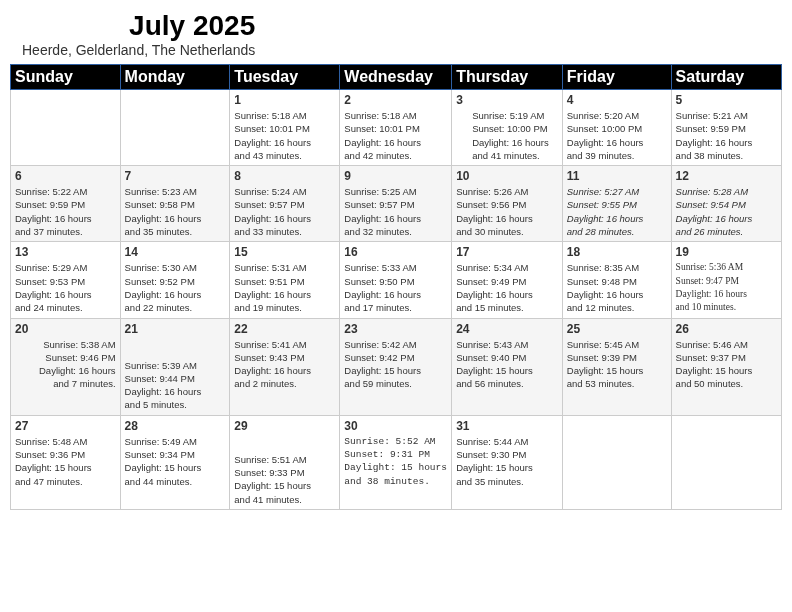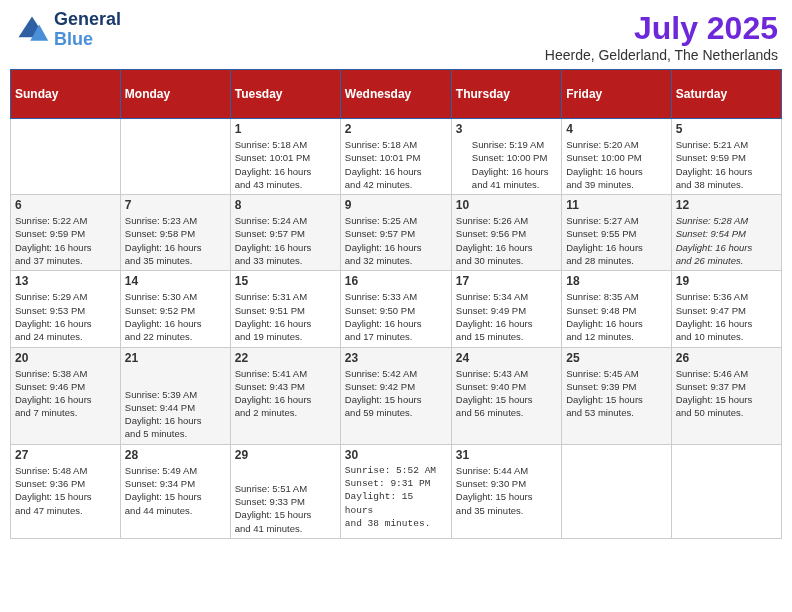--- a/index.html
+++ b/index.html
@@ -29,40 +29,40 @@
       line-height: 1.1;
     }
     .logo-icon {
       width: 36px;
       height: 36px;
     }
     .title-block {
       text-align: right;
     }
     .month-title {
-      font-size: 32px;
+      font-size: 28px;
       font-weight: bold;
-      color: #6d28d9;
+      color: #000000;
     }
     .location {
       font-size: 14px;
       color: #333;
       padding-left: 8px;
     }
     .calendar {
       width: 100%;
       border-collapse: collapse;
       border: 1px solid #ccc;
     }
     .calendar th {
-      background: #b91c1c;
+      background: #000000;
       color: #fff;
-      font-size: 12px;
+      font-size: 16px;
       font-weight: bold;
-      padding: 17px 4px;
+      padding: 3px 4px;
       text-align: left;
       border: 1px solid #2e5fa3;
     }
     .calendar td {
       vertical-align: top;
       border: 1px solid #ccc;
       padding: 3px 4px;
       width: 113px;
       min-height: 80px;
       font-size: 9.5px;
@@ -82,30 +82,20 @@
       line-height: 1.4;
     }
     .empty-cell {
       background: #f9f9f9;
     }
   </style>
 </head>
 <body>
 
 <div class="header">
-  <div class="logo">
-    <svg class="logo-icon" viewBox="0 0 40 40">
-      <polygon points="20,5 35,28 5,28" fill="#2e5fa3"></polygon>
-      <polygon points="28,14 38,32 18,32" fill="#4a90d9"></polygon>
-    </svg>
-    <div class="logo-text">
-      <div>General</div>
-      <div style="color:#4a90d9;">Blue</div>
-    </div>
-  </div>
   <div class="title-block">
     <div class="month-title">July 2025</div>
     <div class="location">Heerde, Gelderland, The Netherlands</div>
   </div>
 </div>
 
 <table class="calendar">
   <thead>
     <tr>
     <th>Sunday</th>
@@ -188,21 +178,21 @@
         </td>
         <td>
           <span class="day-num">10</span>
           <div class="cell-content" style="white-space: pre-line;">Sunrise: 5:26 AM
 Sunset: 9:56 PM
 Daylight: 16 hours
 and 30 minutes.</div>
         </td>
         <td>
           <span class="day-num">11</span>
-          <div class="cell-content" style="white-space: pre-line;">Sunrise: 5:27 AM
+          <div class="cell-content" style="white-space: pre-line; font-style: italic;">Sunrise: 5:27 AM
 Sunset: 9:55 PM
 Daylight: 16 hours
 and 28 minutes.</div>
         </td>
         <td>
           <span class="day-num">12</span>
           <div class="cell-content" style="white-space: pre-line; font-style: italic;">Sunrise: 5:28 AM
 Sunset: 9:54 PM
 Daylight: 16 hours
 and 26 minutes.</div>
@@ -246,30 +236,30 @@
         </td>
         <td>
           <span class="day-num">18</span>
           <div class="cell-content" style="white-space: pre-line;">Sunrise: 8:35 AM
 Sunset: 9:48 PM
 Daylight: 16 hours
 and 12 minutes.</div>
         </td>
         <td>
           <span class="day-num">19</span>
-          <div class="cell-content" style="white-space: pre-line;">Sunrise: 5:36 AM
+          <div class="cell-content" style="white-space: pre-line; font-family: Liberation Serif, serif;">Sunrise: 5:36 AM
 Sunset: 9:47 PM
 Daylight: 16 hours
 and 10 minutes.</div>
         </td>
       </tr>
       <tr>
         <td>
           <span class="day-num">20</span>
-          <div class="cell-content" style="white-space: pre-line;">Sunrise: 5:38 AM
+          <div class="cell-content" style="white-space: pre-line; text-align: right;">Sunrise: 5:38 AM
 Sunset: 9:46 PM
 Daylight: 16 hours
 and 7 minutes.</div>
         </td>
         <td>
           <span class="day-num">21</span>
           <div class="cell-content" style="white-space: pre-line; margin-top: 23px;">Sunrise: 5:39 AM
 Sunset: 9:44 PM
 Daylight: 16 hours
 and 5 minutes.</div>

